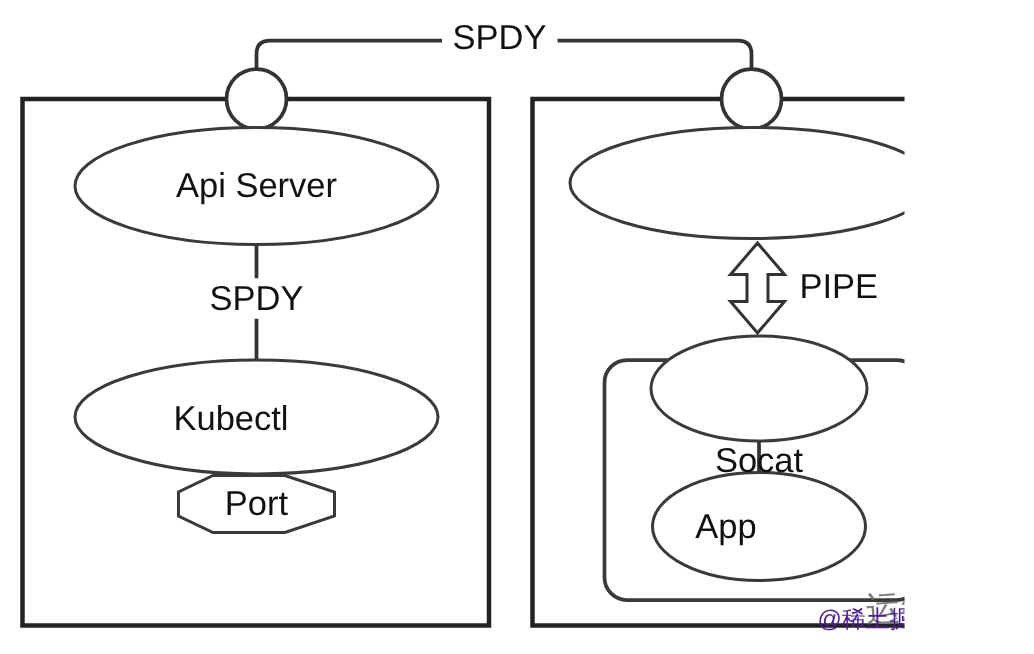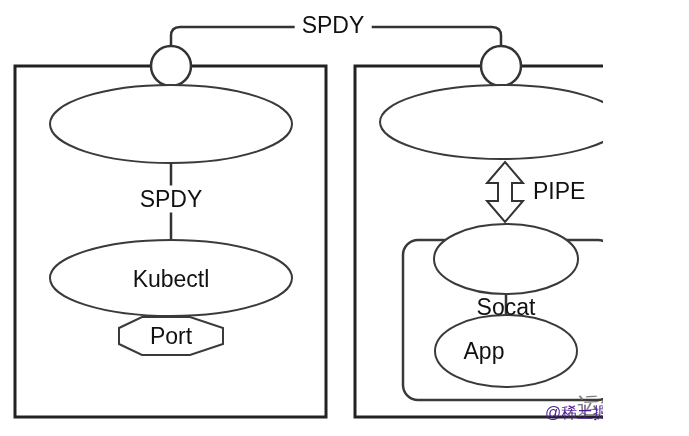--- a/index.html
+++ b/index.html
@@ -69,24 +69,25 @@
     <ellipse cx="501" cy="122" rx="121" ry="37" fill="#ffffff" stroke="#3a3a3a" stroke-width="2"></ellipse>
     <polygon points="505,162 523,183 512,183 512,201 523,201 505,222 487,201 498,201 498,183 487,183" fill="#ffffff" stroke="#333333" stroke-width="2"></polygon>
     <rect x="403" y="240" width="210" height="160" rx="15" fill="none" stroke="#3a3a3a" stroke-width="2.5"></rect>
     <line x1="506" y1="294" x2="506" y2="317" stroke="#333333" stroke-width="2.5"></line>
     <ellipse cx="506" cy="259" rx="72" ry="35" fill="#ffffff" stroke="#3a3a3a" stroke-width="2"></ellipse>
     <ellipse cx="506" cy="351" rx="71" ry="36" fill="#ffffff" stroke="#3a3a3a" stroke-width="2"></ellipse>
   </svg>
 
   <div class="label on-line" style="left:333px;top:25px;">SPDY</div>
 
+  <div class="label" style="left:171px;top:124px;">Api Server</div>
 
   <div class="label on-line" style="left:171px;top:199px;">SPDY</div>
 
-  <div class="label" style="left:171px;top:279px;">Kubectl</div>
+  <div class="label" style="left:154px;top:279px;">Kubectl</div>
 
   <div class="label" style="left:171px;top:336px;">Port</div>
 
 
   <div class="label left-anchor" style="left:533px;top:191px;text-align:center;">PIPE</div>
 
   <div class="label" style="left:506px;top:259px;margin-top:48px;">Socat</div>
 
   <div class="label" style="left:484px;top:351px;">App</div>
 

